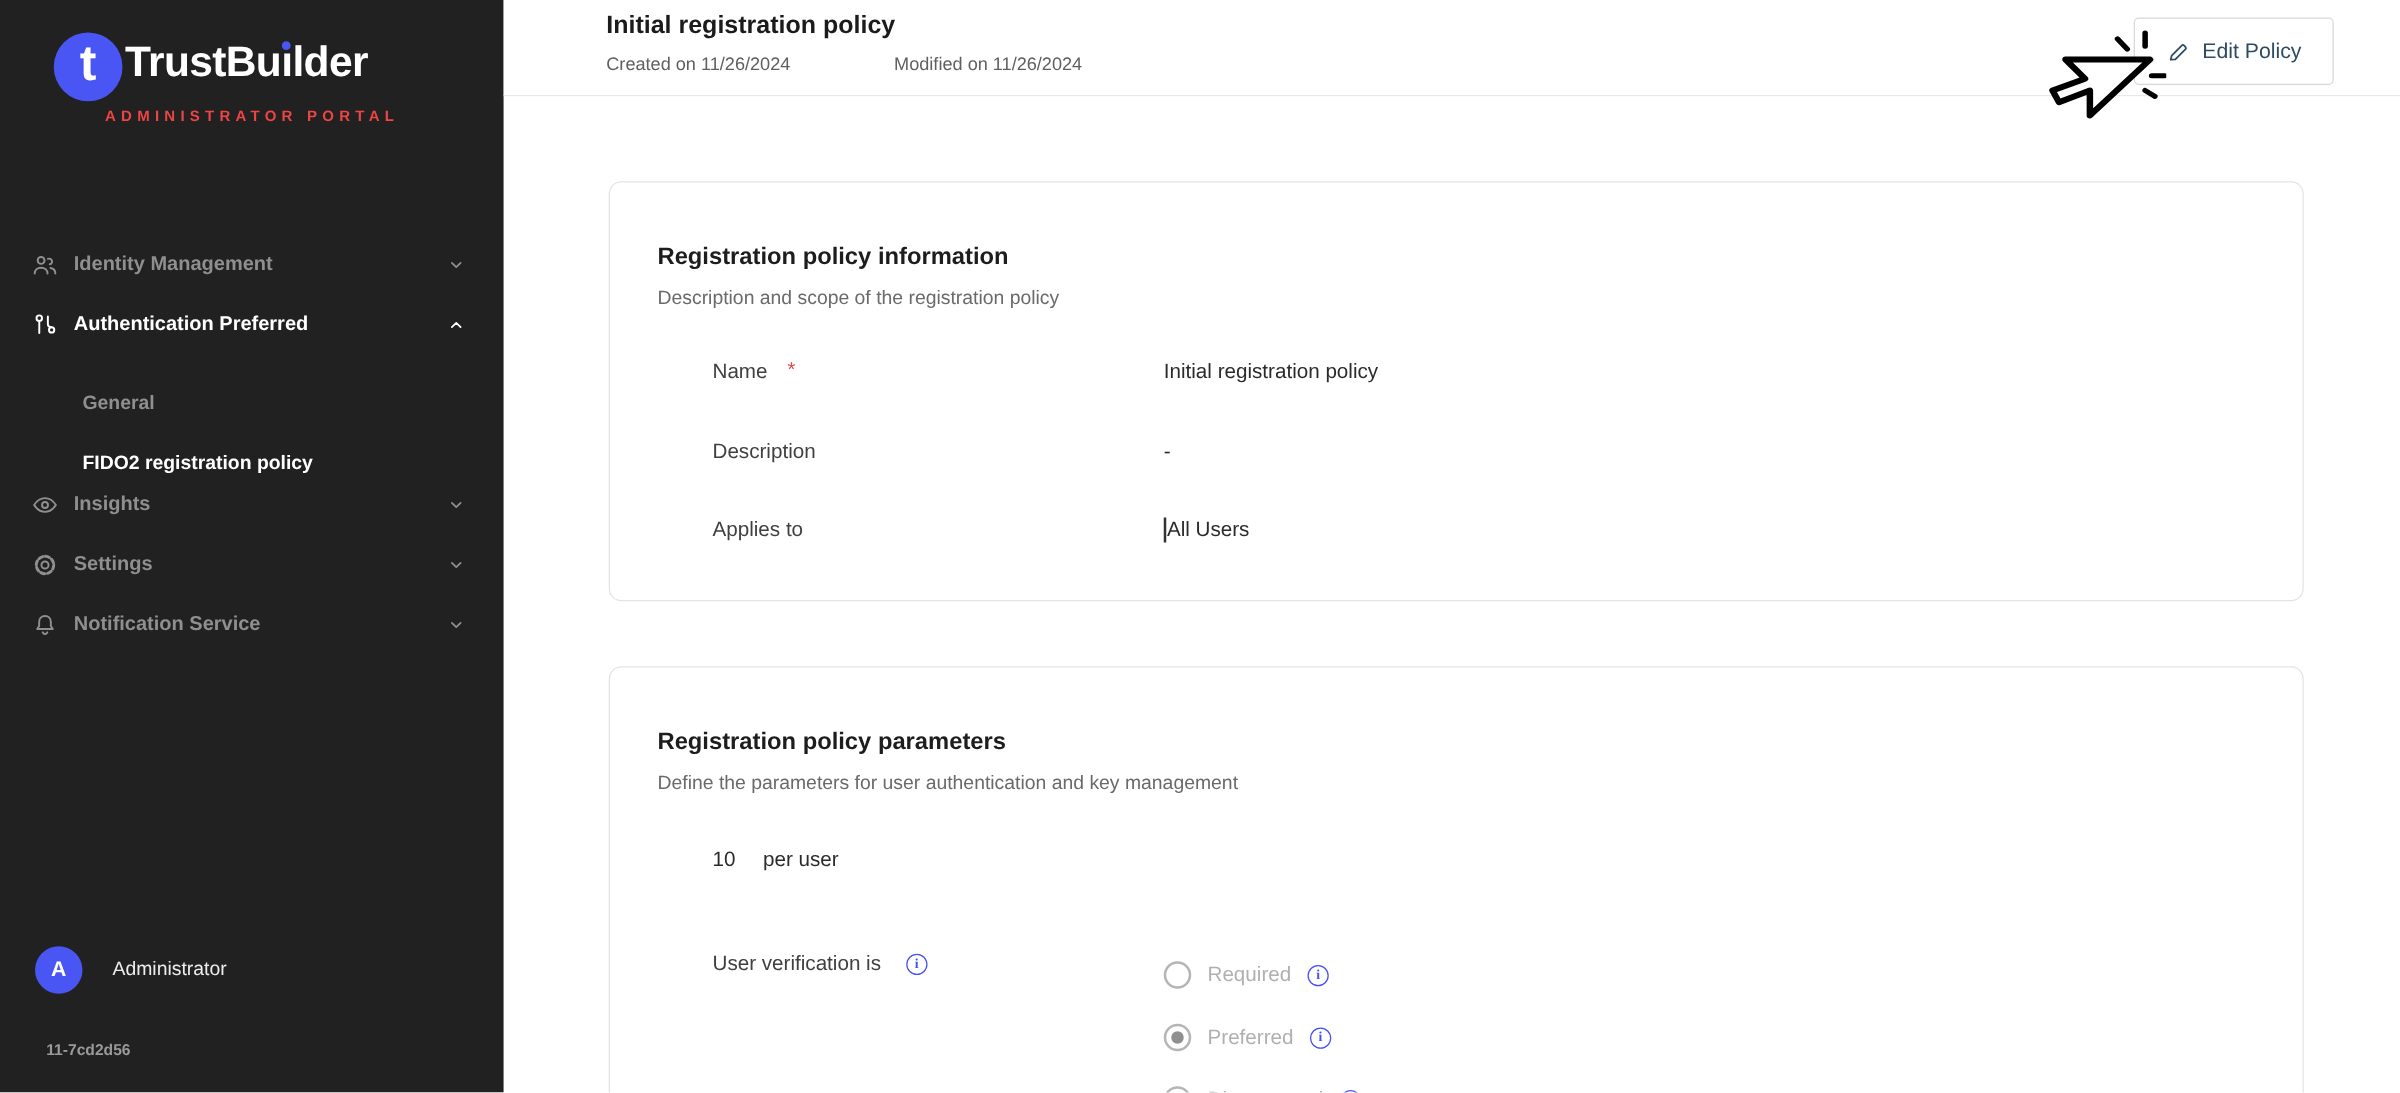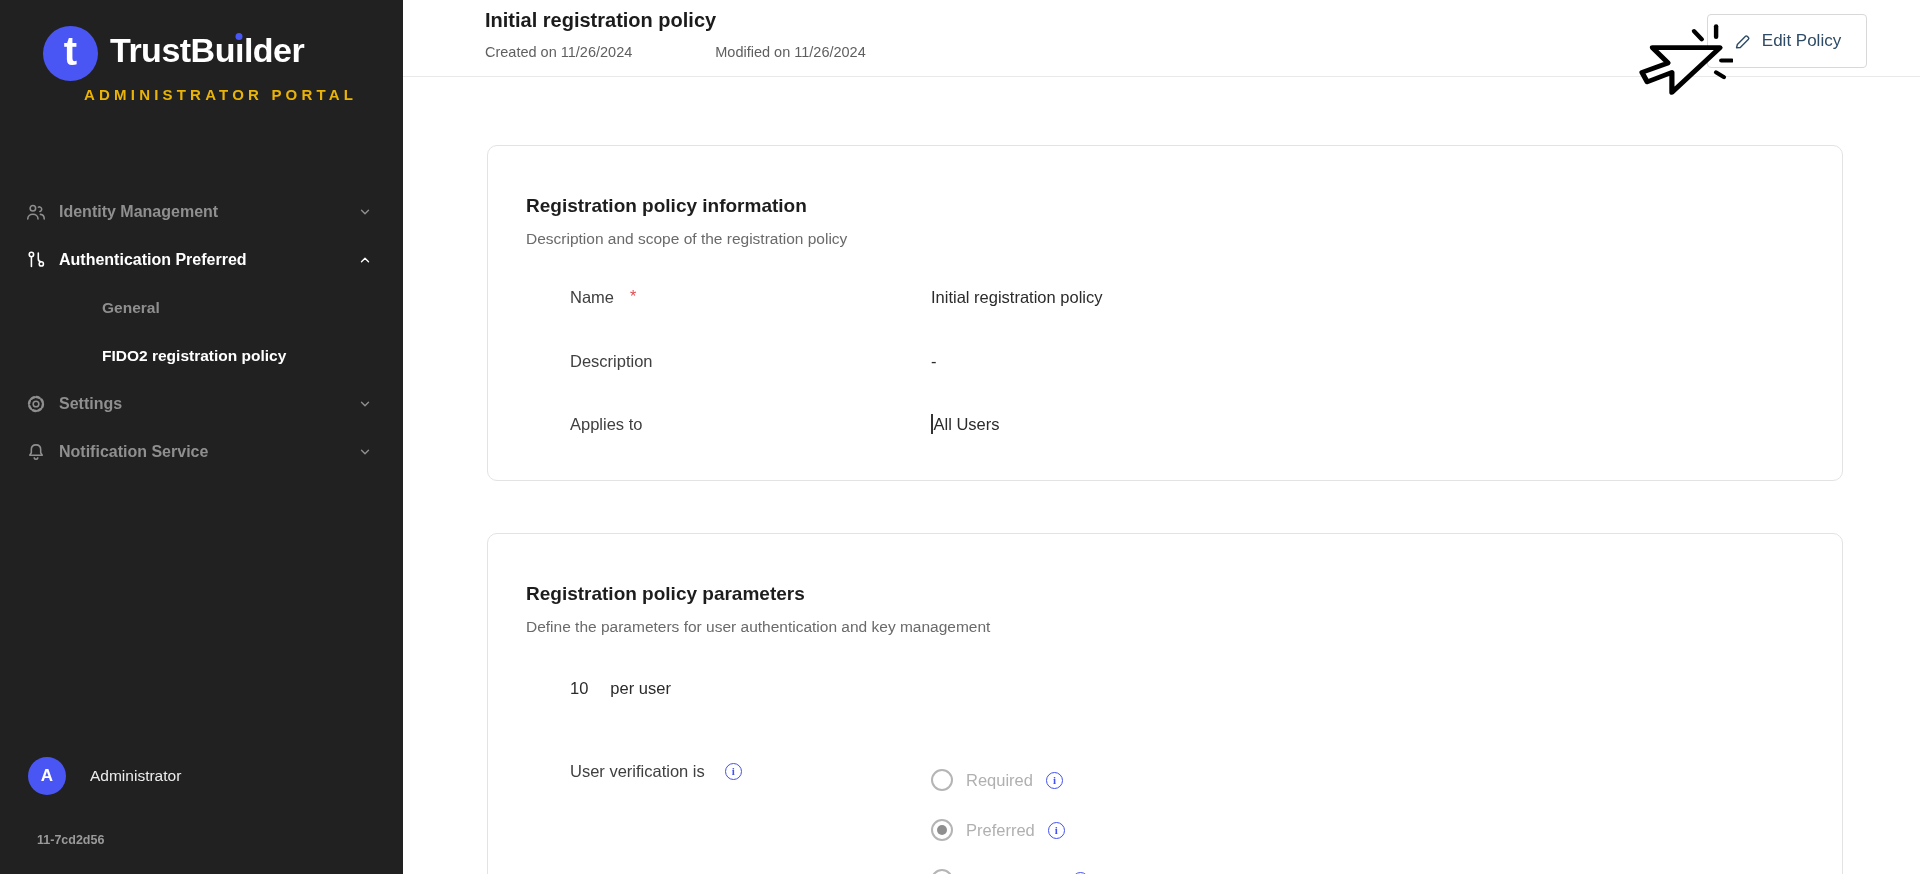--- a/index.html
+++ b/index.html
@@ -7,37 +7,37 @@
     font-family: "Liberation Sans", sans-serif; background: #fff; }
   .app { position: relative; width: 1920px; height: 874px; }
 
   
   .sidebar { position: absolute; left: 0; top: 0; width: 403px; height: 100%;
     background: var(--sidebar-bg, #212121); }
   .brand-mark { position: absolute; left: 43px; top: 26px; width: 55px; height: 55px;
     border-radius: 50%; background: var(--accent, #4a56f3); color: #fff;
     display: flex; align-items: center; justify-content: center;
     font-size: 40px; font-weight: 800; padding-bottom: 5px; }
-  .brand-word { position: absolute; left: 110px; top: 31px; font-size: 34px; font-weight: 800;
+  .brand-word { position: absolute; left: 100px; top: 31px; font-size: 34px; font-weight: 800;
     color: #fff; letter-spacing: -0.5px; white-space: nowrap; }
   .brand-i { position: relative; }
   .brand-i::after { content: ""; position: absolute; top: 2px; left: 50%;
     transform: translateX(-50%); width: 7px; height: 7px; border-radius: 50%;
     background: var(--accent, #4a56f3); }
-  .brand-tag { position: absolute; left: 84px; top: 86px; font-size: 15px; font-weight: 700;
-    letter-spacing: 4.2px; color: #eab308; white-space: nowrap; }
+  .brand-tag { position: absolute; left: 84px; top: 86px; font-size: 12px; font-weight: 700;
+    letter-spacing: 4.2px; color: #ef4444; white-space: nowrap; }
 
   .nav { position: absolute; left: 0; right: 0; top: 188px; }
   .nav-item { height: 48px; display: flex; align-items: center; padding-left: 25px;
     position: relative; cursor: pointer; }
   .nav-item .ico { width: 22px; height: 22px; margin-right: 12px; flex: 0 0 auto; }
   .nav-label { font-size: 16px; font-weight: 700; color: #8f8f8f; white-space: nowrap; }
   .nav-item.active .nav-label { color: #ffffff; }
   .chev { position: absolute; right: 31px; width: 14px; height: 14px; }
-  .sub-item { height: 48px; display: flex; align-items: center; padding-left: 102px;
+  .sub-item { height: 48px; display: flex; align-items: flex-end; padding-left: 66px;
     font-size: 15.5px; font-weight: 700; color: #8f8f8f; cursor: pointer; white-space: nowrap; }
   .sub-item.active { color: #ffffff; }
 
   .user-row { position: absolute; left: 28px; top: 757px; display: flex; align-items: center;
     cursor: pointer; }
   .avatar { width: 38px; height: 38px; border-radius: 50%; background: var(--accent, #4a56f3);
     color: #fff; font-size: 17px; font-weight: 700; display: flex; align-items: center;
     justify-content: center; }
   .user-name { margin-left: 24px; font-size: 15.5px; color: #ededed; }
   .version { position: absolute; left: 37px; top: 833px; font-size: 12.5px; font-weight: 700;
@@ -131,20 +131,30 @@
       </div>
 
       <div class="sub-item">
         <span>General</span>
       </div>
       <div class="sub-item active">
         <span>FIDO2 registration policy</span>
       </div>
 
 
+      <div class="nav-item">
+        <svg class="ico" viewBox="0 0 24 24" fill="none" stroke="#8f8f8f" stroke-width="1.7" stroke-linecap="round" stroke-linejoin="round">
+          <path d="M2.5 12c2.6-4 6-6 9.5-6s6.9 2 9.5 6c-2.6 4-6 6-9.5 6s-6.9-2-9.5-6z"></path>
+            <circle cx="12" cy="12" r="2.6"></circle>
+        </svg>
+        <span class="nav-label">Insights</span>
+        <svg class="chev" viewBox="0 0 24 24" fill="none" stroke="#8f8f8f" stroke-width="2.4" stroke-linecap="round" stroke-linejoin="round">
+            <path d="M6 9l6 6 6-6"></path>
+          </svg>
+      </div>
 
       <div class="nav-item">
         <svg class="ico" viewBox="0 0 24 24" fill="none" stroke="#8f8f8f" stroke-linecap="round">
           <circle cx="12" cy="12" r="3.1" stroke-width="1.7"></circle>
           <circle cx="12" cy="12" r="7.6" stroke-width="2.6" stroke-dasharray="3.6 2.4"></circle>
         </svg>
         <span class="nav-label">Settings</span>
         <svg class="chev" viewBox="0 0 24 24" fill="none" stroke="#8f8f8f" stroke-width="2.4" stroke-linecap="round" stroke-linejoin="round">
             <path d="M6 9l6 6 6-6"></path>
           </svg>

